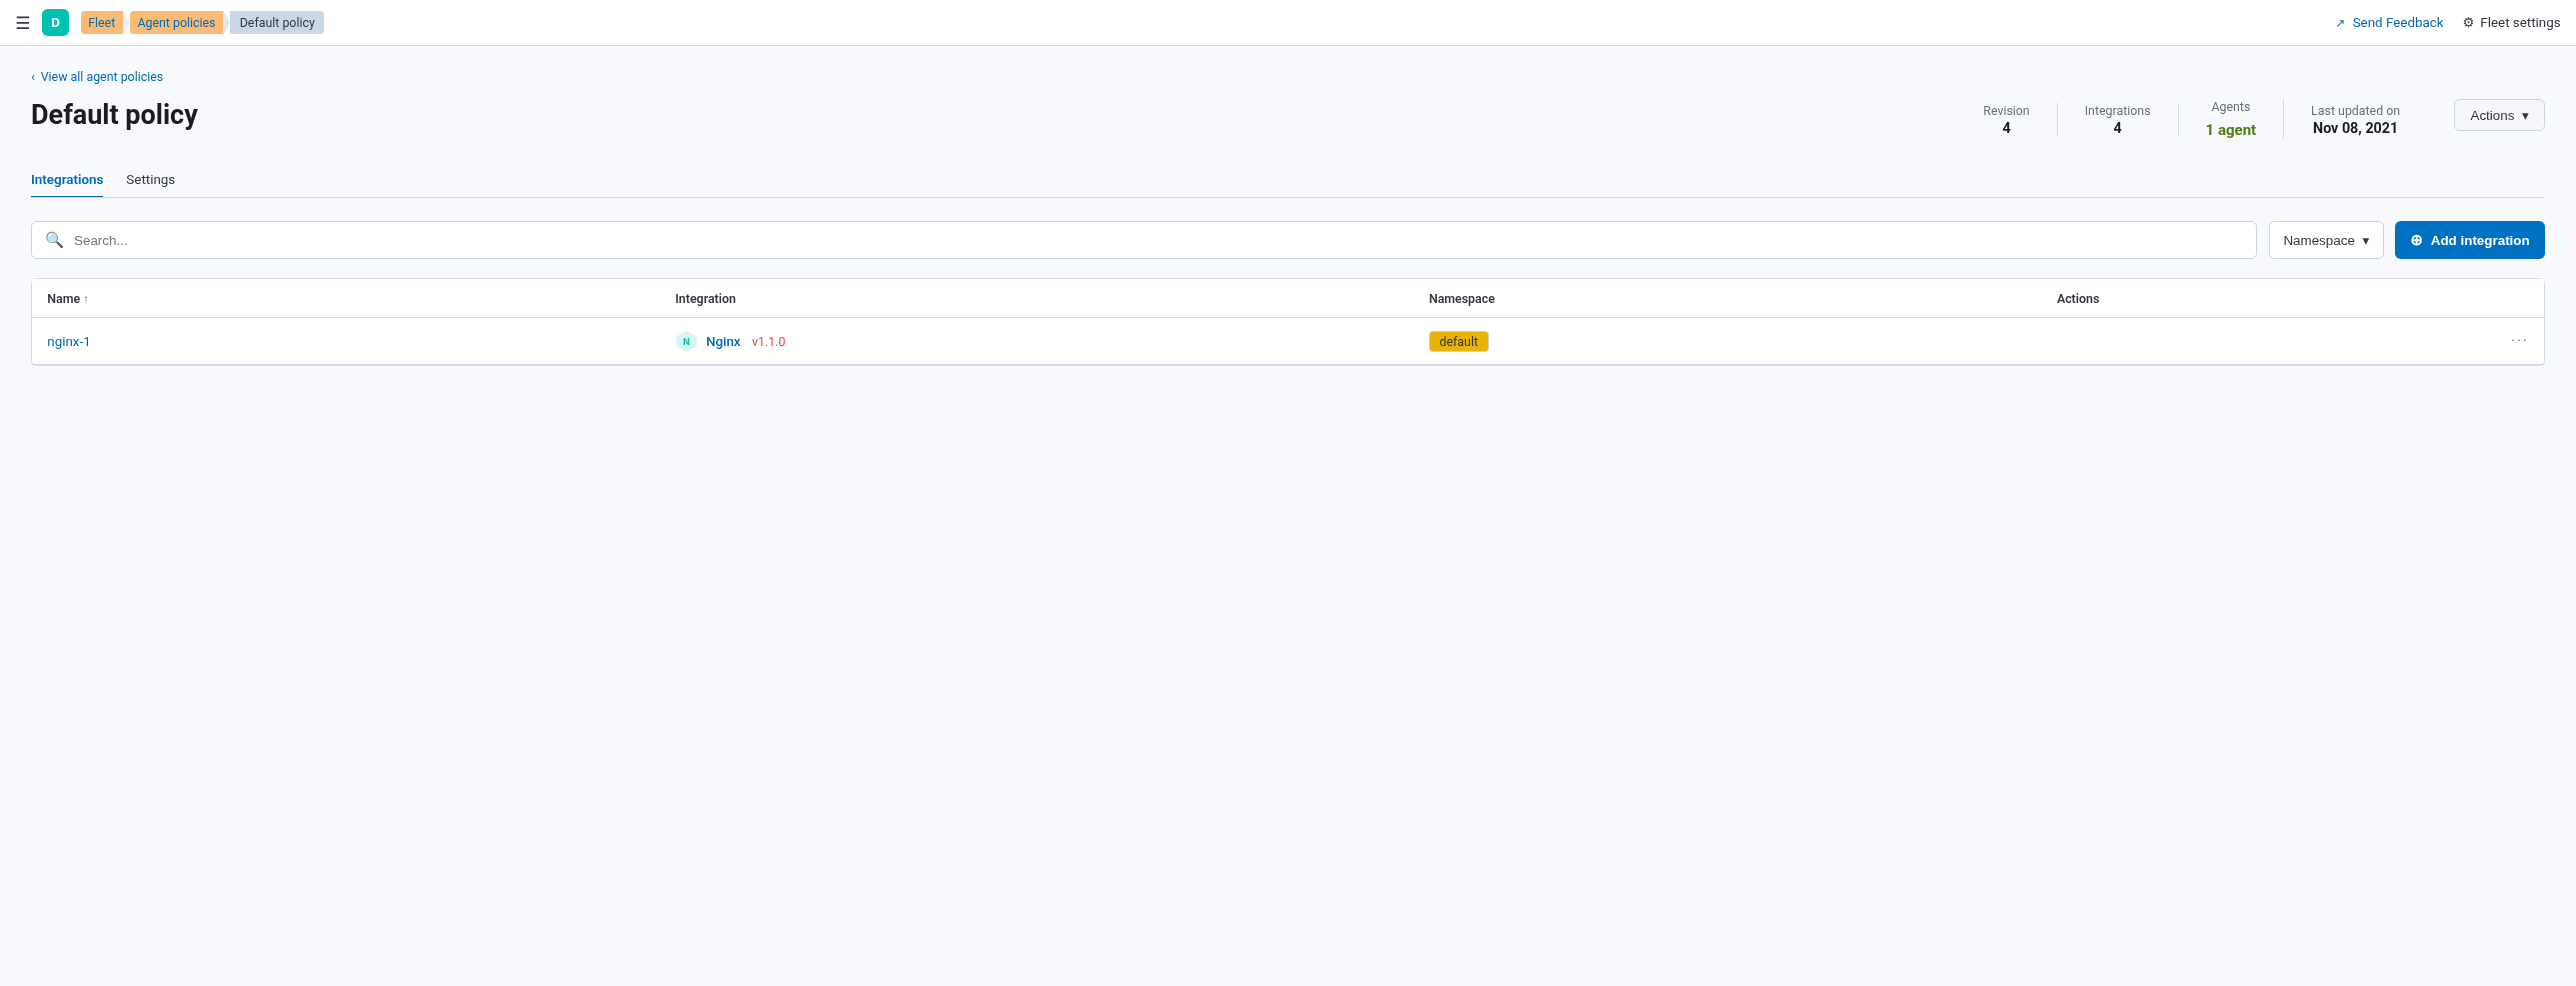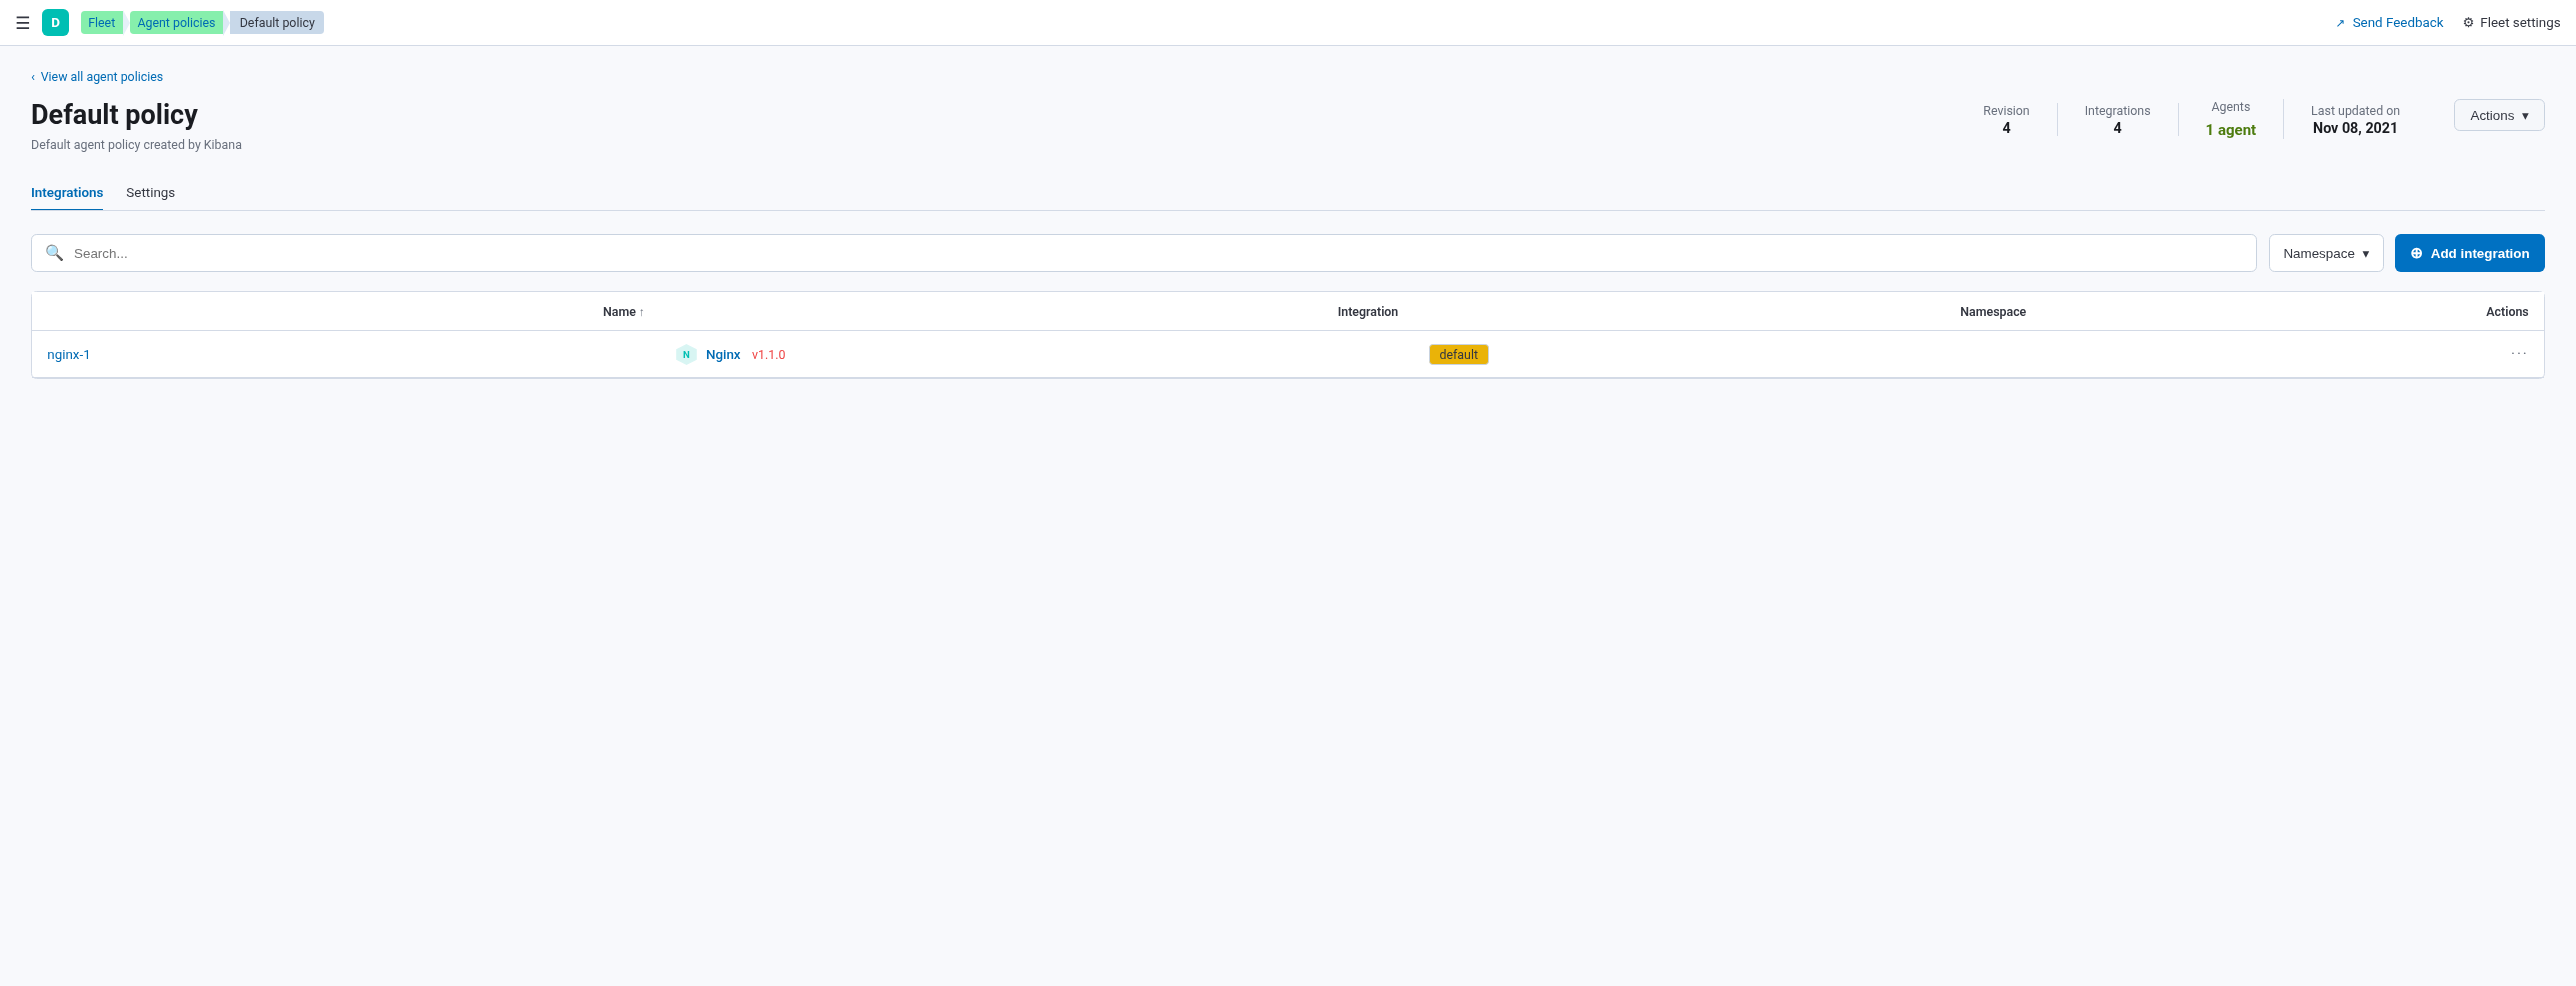--- a/index.html
+++ b/index.html
@@ -16,21 +16,21 @@
       color: #fff; font-weight: 700; font-size: 13.4px;
       display: flex; align-items: center; justify-content: center;
       margin-right: 11.5px; flex-shrink: 0;
     }
     .breadcrumb { display: flex; align-items: center; gap: 0; }
     .breadcrumb-item {
       display: flex; align-items: center; font-size: 12.4px;
     }
     .breadcrumb-item a {
       color: #006bb4; text-decoration: none; padding: 3.8px 7.6px;
-      background: #86efac; border-radius: 3.8px 0 0 3.8px;
+      background: #fdba74; border-radius: 3.8px 0 0 3.8px;
     }
     .breadcrumb-sep {
       width: 0; height: 0;
       border-top: 13.4px solid transparent;
       border-bottom: 13.4px solid transparent;
       border-left: 7.6px solid #e6f0f8;
       margin-right: 0;
     }
     .breadcrumb-item:nth-child(2) a { background: #dce8f5; border-radius: 0; }
     .breadcrumb-sep-2 {
@@ -98,21 +98,21 @@
       background: #0071c2; color: #fff; border: none; border-radius: 5.7px;
       padding: 7.6px 15.3px; cursor: pointer; font-size: 13.4px; font-weight: 600;
       display: flex; align-items: center; gap: 7.6px; height: 38px; white-space: nowrap;
     }
     .plus-circle { font-size: 15.3px; }
 
     
     .table-container { background: #fff; border: 1px solid #d3dae6; border-radius: 5.7px; }
     .table { width: 100%; border-collapse: collapse; }
     .table th {
-      padding: 11.5px 15.3px; text-align: right; font-size: 12.4px;
+      padding: 11.5px 15.3px; text-align: left; font-size: 12.4px;
       font-weight: 600; color: #343741; border-bottom: 1px solid #d3dae6;
       background: #fff;
     }
     .th-name { width: 25%; }
     .th-integration { width: 30%; }
     .th-namespace { width: 25%; }
     .th-actions { width: 20%; text-align: right; }
     .table td { padding: 11.5px 15.3px; border-bottom: 1px solid #e9edf3; font-size: 13.4px; color: #343741; }
     .table tr:last-child td { border-bottom: 1px solid #d3dae6; }
     .table td a { color: #006bb4; text-decoration: none; }
@@ -167,21 +167,20 @@
 <main class="main">
 
   <a class="back-link" href="#">
     <span class="back-arrow">‹</span>
     <span>View all agent policies</span>
   </a>
 
   <div class="policy-header">
     <div class="policy-title-section">
       <h1 class="policy-title">Default policy</h1>
-      <p class="policy-subtitle">Default agent policy created by Kibana</p>
     </div>
     <div class="policy-stats">
       <div class="stat-item">
         <div class="stat-label">Revision</div>
         <div class="stat-value">4</div>
       </div>
       <div class="stat-item">
         <div class="stat-label">Integrations</div>
         <div class="stat-value">4</div>
       </div>

